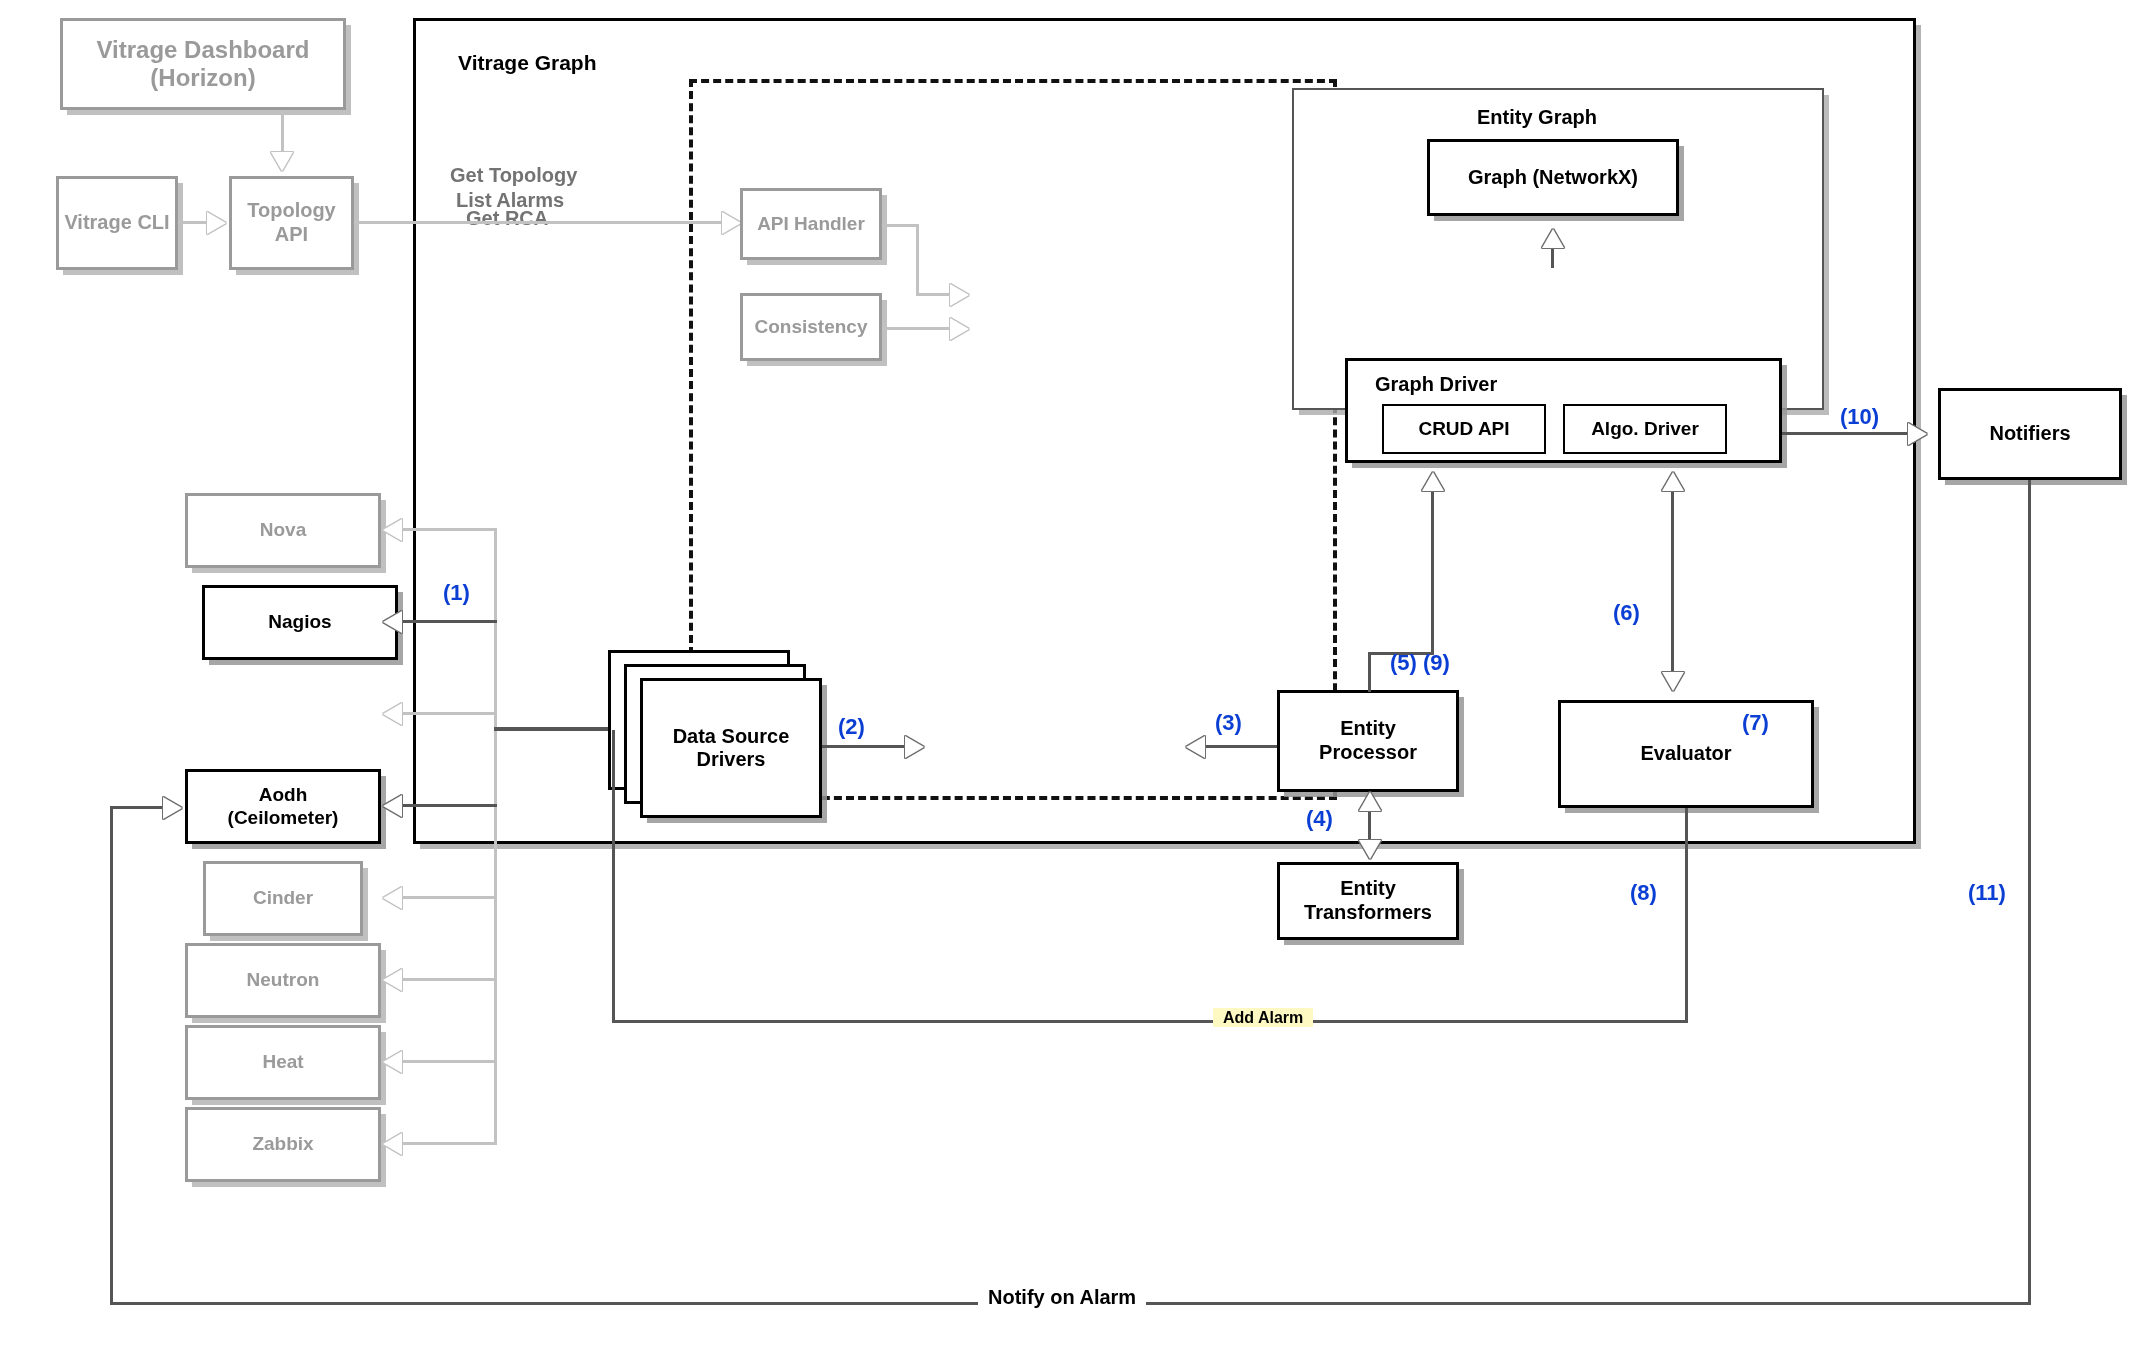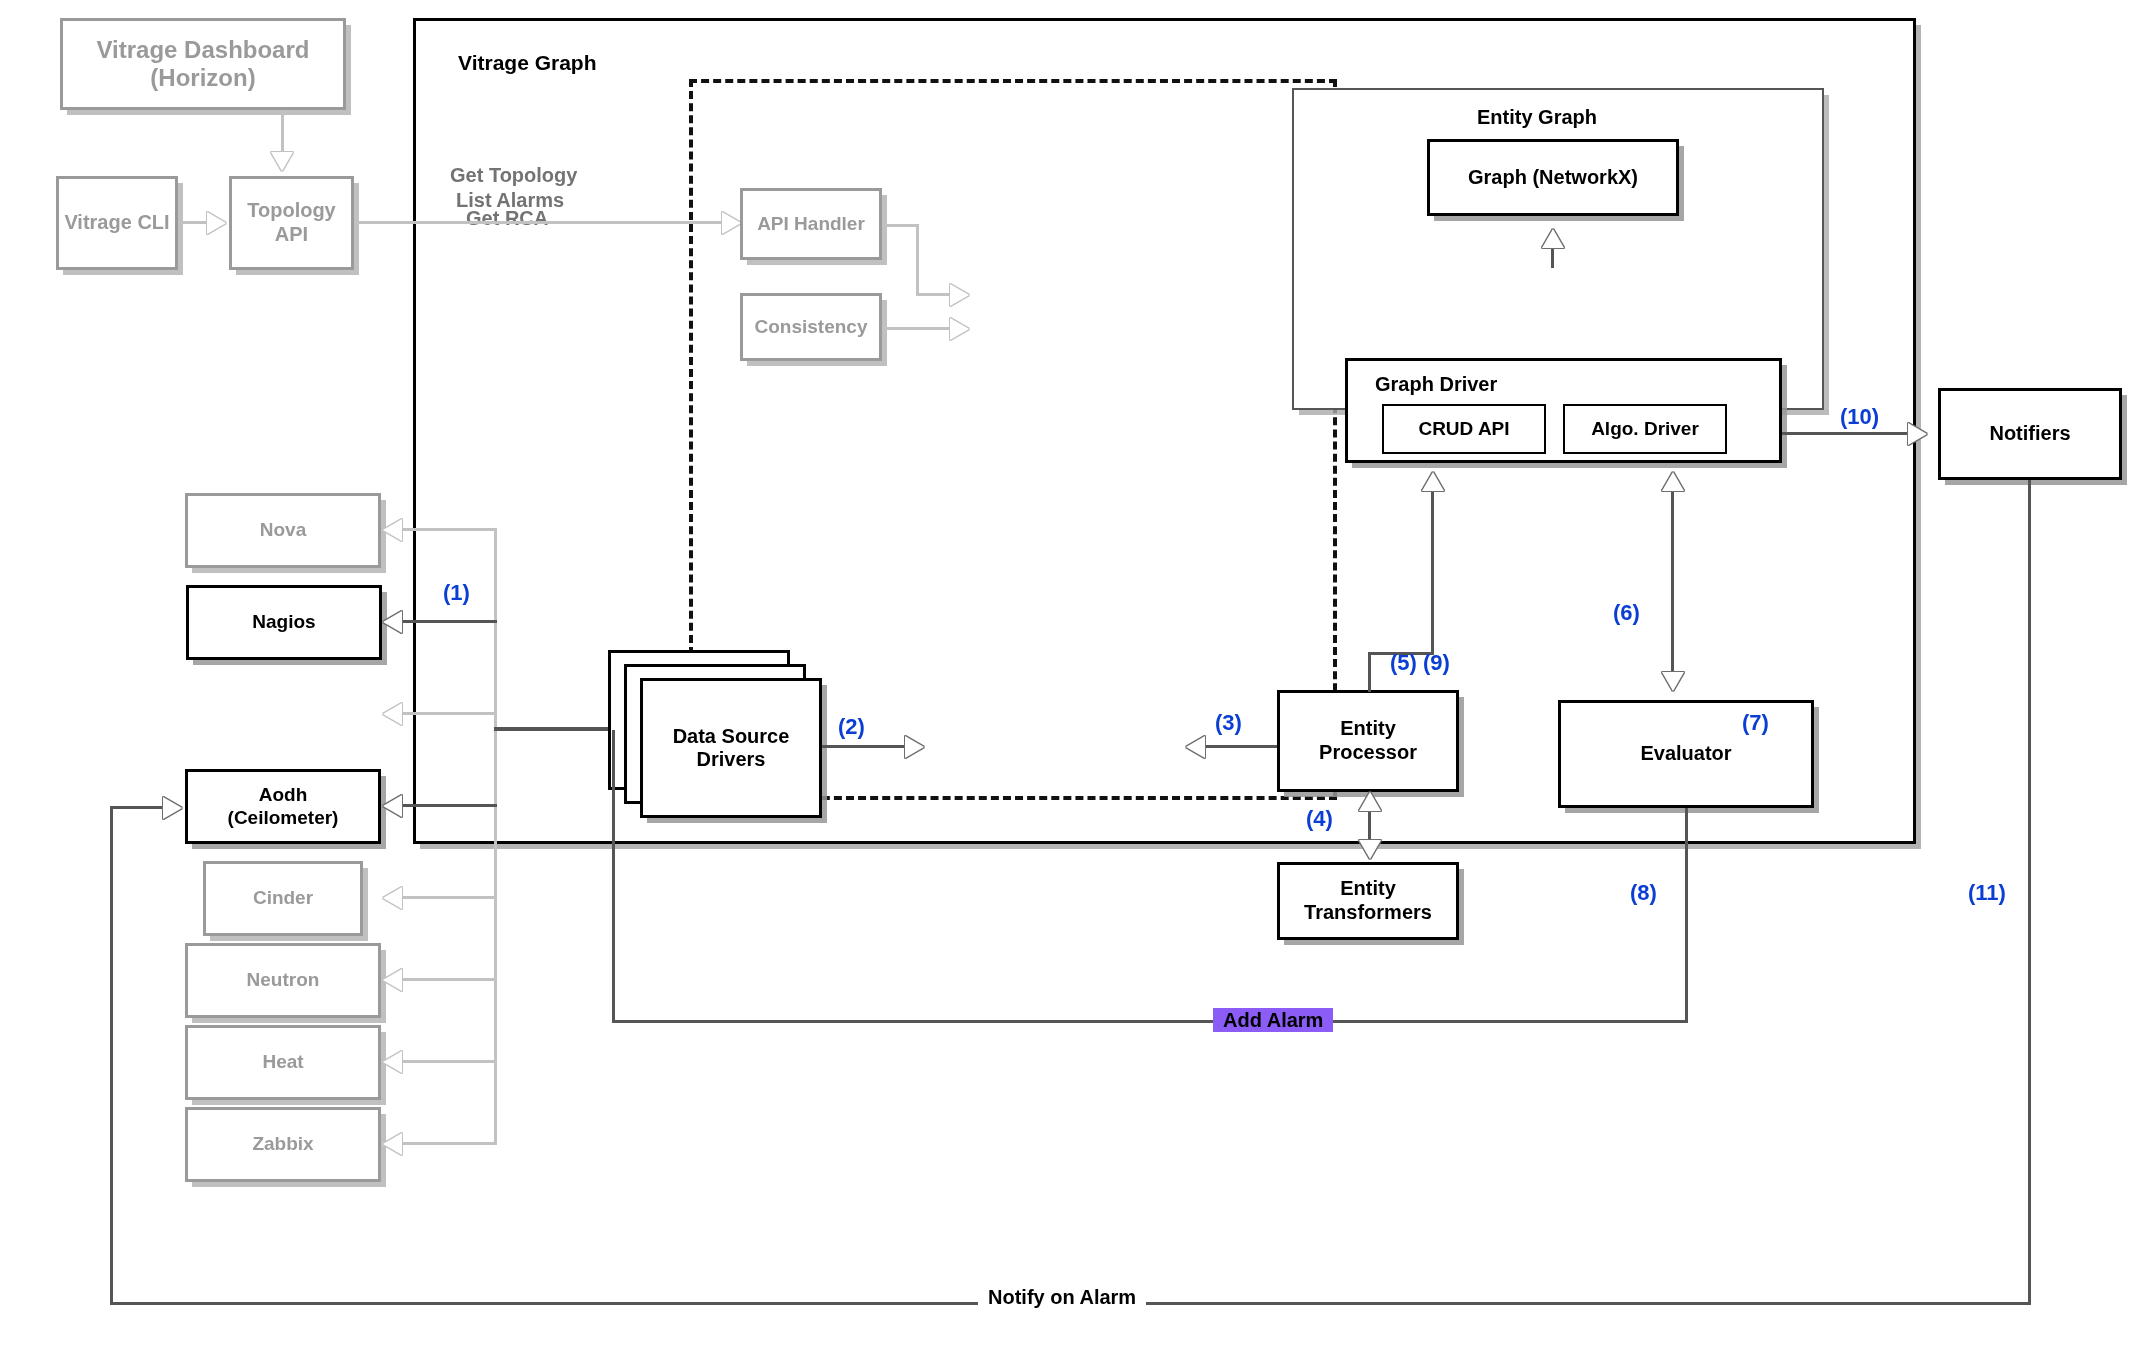--- a/index.html
+++ b/index.html
@@ -124,21 +124,21 @@
     <span class="lbl">CRUD API</span>
   </div>
   <div class="node thin" style="left:1563px;top:404px;width:164px;height:50px;font-size:19px;">
     <span class="lbl">Algo. Driver</span>
   </div>
 
   <div class="node gry" style="left:185px;top:493px;width:196px;height:75px;font-size:19px;">
     <span class="lbl">Nova</span>
   </div>
 
-  <div class="node blk" style="left:186px;top:585px;width:196px;height:75px;font-size:19px;">
+  <div class="node blk" style="left:202px;top:585px;width:196px;height:75px;font-size:19px;">
     <span class="lbl">Nagios</span>
   </div>
 
 
   <div class="node blk" style="left:185px;top:769px;width:196px;height:75px;font-size:19px;">
     <span class="lbl" style="white-space:pre;">Aodh
 (Ceilometer)</span>
   </div>
 
   <div class="node gry" style="left:203px;top:861px;width:160px;height:75px;font-size:19px;">
@@ -233,21 +233,21 @@
 
   <div class="ln v dark" style="left:1671px;top:492px;height:182px;"></div>
   <div class="arw u" style="left:1662px;top:472px;"></div>
   <div class="arw d" style="left:1662px;top:672px;"></div>
   <div class="txt blue" style="left:1613px;top:600px;font-size:22px;">(6)</div>
 
   <div class="ln v dark" style="left:1685px;top:808px;height:214px;"></div>
   <div class="ln h dark" style="left:612px;top:1020px;width:1076px;"></div>
   <div class="ln v dark" style="left:612px;top:730px;height:292px;"></div>
   <div class="txt blue" style="left:1630px;top:880px;font-size:22px;">(8)</div>
-  <div class="txt black" style="left:1213px;top:1008px;font-size:20px;background:#8b5cf6;padding:0 10px;">Add Alarm</div>
+  <div class="txt black" style="left:1213px;top:1008px;font-size:16px;background:#fef9c3;padding:0 10px;">Add Alarm</div>
 
   <div class="node blk" style="left:1938px;top:388px;width:184px;height:92px;font-size:20px;">
     <span class="lbl">Notifiers</span>
   </div>
 
   <div class="ln h dark" style="left:1782px;top:432px;width:136px;"></div>
   <div class="arw r" style="left:1908px;top:423px;"></div>
   <div class="txt blue" style="left:1838px;top:404px;font-size:22px;background:#fff;padding:0 2px;">(10)</div>
 
   <div class="ln v dark" style="left:2028px;top:480px;height:825px;"></div>

